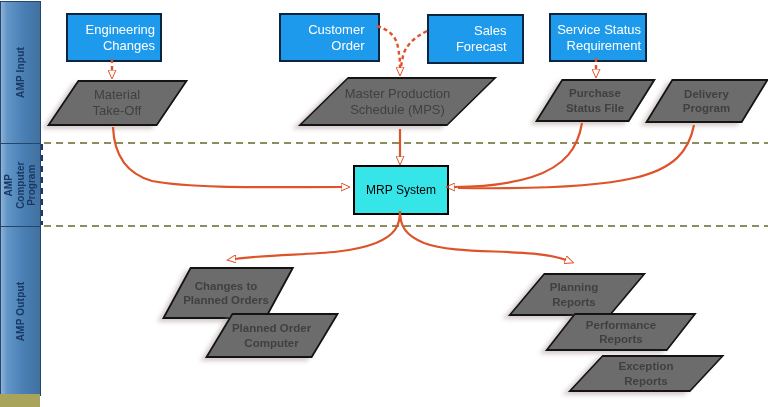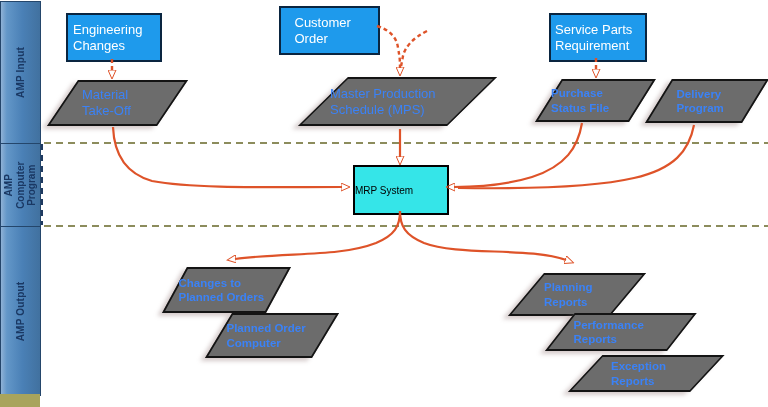--- a/index.html
+++ b/index.html
@@ -22,50 +22,50 @@
   #sb-foot{position:absolute;left:0;top:394px;width:40px;height:13px;background:var(--sidebar_footer_olive,#A8A45C)}
   
   .sep{position:absolute;height:2px;background:repeating-linear-gradient(90deg,var(--separator_olive,#8C8C5C) 0 7px,transparent 7px 12px)}
   #sep-top{left:44px;top:142px;width:724px}
   #sep-bottom{left:44px;top:225px;width:724px}
   #sep-v{position:absolute;left:41px;top:144px;width:2px;height:81px;
     background:repeating-linear-gradient(180deg,#1F3A60 0 6px,transparent 6px 11px)}
   
   .box{
     position:absolute;border:2px solid #0A2540;background:var(--node_blue,#1E9AEC);
-    color:#fff;display:flex;align-items:center;justify-content:center;text-align:left;
+    color:#fff;display:flex;align-items:center;justify-content:center;text-align:right;
     font-size:13px;line-height:1.22;
   }
   #n-ec{left:66px;top:13px;width:92px;height:45px}
-  #n-co{left:279px;top:6px;width:97px;height:45px}
+  #n-co{left:279px;top:13px;width:97px;height:45px}
   #n-sf{left:427px;top:14px;width:93px;height:46px}
   #n-spr{left:549px;top:13px;width:94px;height:45px}
   #n-ec .lbl{width:82px}#n-co .lbl{width:70px}#n-sf .lbl{width:62px}#n-spr .lbl{width:86px}
   
   .para{position:absolute}
   .para .bg{position:absolute;inset:0;background:var(--node_gray,#6C6C6C);border:2px solid #141414;
     transform-origin:0 100%;box-shadow:-3px 3px 4px rgba(150,125,125,.40)}
   .para .lblwrap{position:absolute;inset:0;display:flex;align-items:center;justify-content:center;
-    color:#3b82f6;font-size:13px;line-height:1.2}
+    text-align:center;color:#404040;font-size:13px;line-height:1.2}
   .para.bold .lblwrap{font-weight:bold;font-size:11.5px;line-height:1.25}
   #n-mto{left:47px;top:80px;width:110px;height:46px}   #n-mto .bg{transform:skewX(-34deg)}   #n-mto .lblwrap{transform:translateX(15px)} #n-mto .lbl{width:70px}
   #n-mps{left:298px;top:77px;width:149px;height:49px}  #n-mps .bg{transform:skewX(-45.6deg)} #n-mps .lblwrap{transform:translateX(25px)} #n-mps .lbl{width:135px}
   #n-psf{left:535px;top:79px;width:94px;height:43px}   #n-psf .bg{transform:skewX(-32deg)}   #n-psf .lblwrap{transform:translateX(13px)} #n-psf .lbl{width:88px}
   #n-ds{left:645px;top:79px;width:97px;height:44px}    #n-ds .bg{transform:skewX(-31.5deg)}  #n-ds .lblwrap{transform:translateX(13px)}  #n-ds .lbl{width:60px}
-  #n-cpo{left:162px;top:267px;width:104px;height:46px} #n-cpo .bg{transform:skewX(-28.5deg)} #n-cpo .lblwrap{transform:translateX(12px)} #n-cpo .lbl{width:95px}
+  #n-cpo{left:162px;top:267px;width:104px;height:52px} #n-cpo .bg{transform:skewX(-28.5deg)} #n-cpo .lblwrap{transform:translateX(12px)} #n-cpo .lbl{width:95px}
   #n-pos{left:205px;top:313px;width:107px;height:45px} #n-pos .bg{transform:skewX(-31deg)}   #n-pos .lblwrap{transform:translateX(13px)} #n-pos .lbl{width:90px}
   #n-pr{left:508px;top:273px;width:102px;height:43px}  #n-pr .bg{transform:skewX(-40deg)}    #n-pr .lblwrap{transform:translateX(15px)}  #n-pr .lbl{width:60px}
   #n-pfr{left:545px;top:313px;width:122px;height:38px} #n-pfr .bg{transform:skewX(-38deg)}   #n-pfr .lblwrap{transform:translateX(15px)} #n-pfr .lbl{width:95px}
   #n-er{left:568px;top:355px;width:122px;height:37px}  #n-er .bg{transform:skewX(-43deg)}    #n-er .lblwrap{transform:translateX(17px)}  #n-er .lbl{width:70px}
   
   #n-mrp{
     position:absolute;left:353px;top:165px;width:92px;height:46px;
     background:var(--system_cyan,#35E5E8);border:2.5px solid #000;
-    display:flex;align-items:center;
-    color:#000;font-size:10px;
+    display:flex;align-items:center;justify-content:center;
+    color:#000;font-size:12px;
   }
   
   #arrows{position:absolute;left:0;top:0;pointer-events:none}
   #arrows path{fill:none;stroke:var(--accent_orange,#DE5329)}
   .solid{stroke-width:2.2}
   .dash{stroke-width:2.4;stroke-dasharray:4 3}
 </style>
 </head>
 <body>
 
@@ -85,22 +85,25 @@
   <div class="sep" id="sep-top"></div>
   <div class="sep" id="sep-bottom"></div>
   <div id="sep-v"></div>
 
   <div class="box" id="n-ec">
     <span class="lbl">Engineering Changes</span>
   </div>
   <div class="box" id="n-co">
     <span class="lbl">Customer Order</span>
   </div>
+  <div class="box" id="n-sf">
+    <span class="lbl">Sales Forecast</span>
+  </div>
   <div class="box" id="n-spr">
-    <span class="lbl">Service Parts Requirement</span>
+    <span class="lbl">Service Status Requirement</span>
   </div>
 
   <div class="para" id="n-mto">
     <div class="bg"></div>
     <div class="lblwrap">
         <span class="lbl">Material Take-Off</span>
       </div>
   </div>
   <div class="para" id="n-mps">
     <div class="bg"></div>

